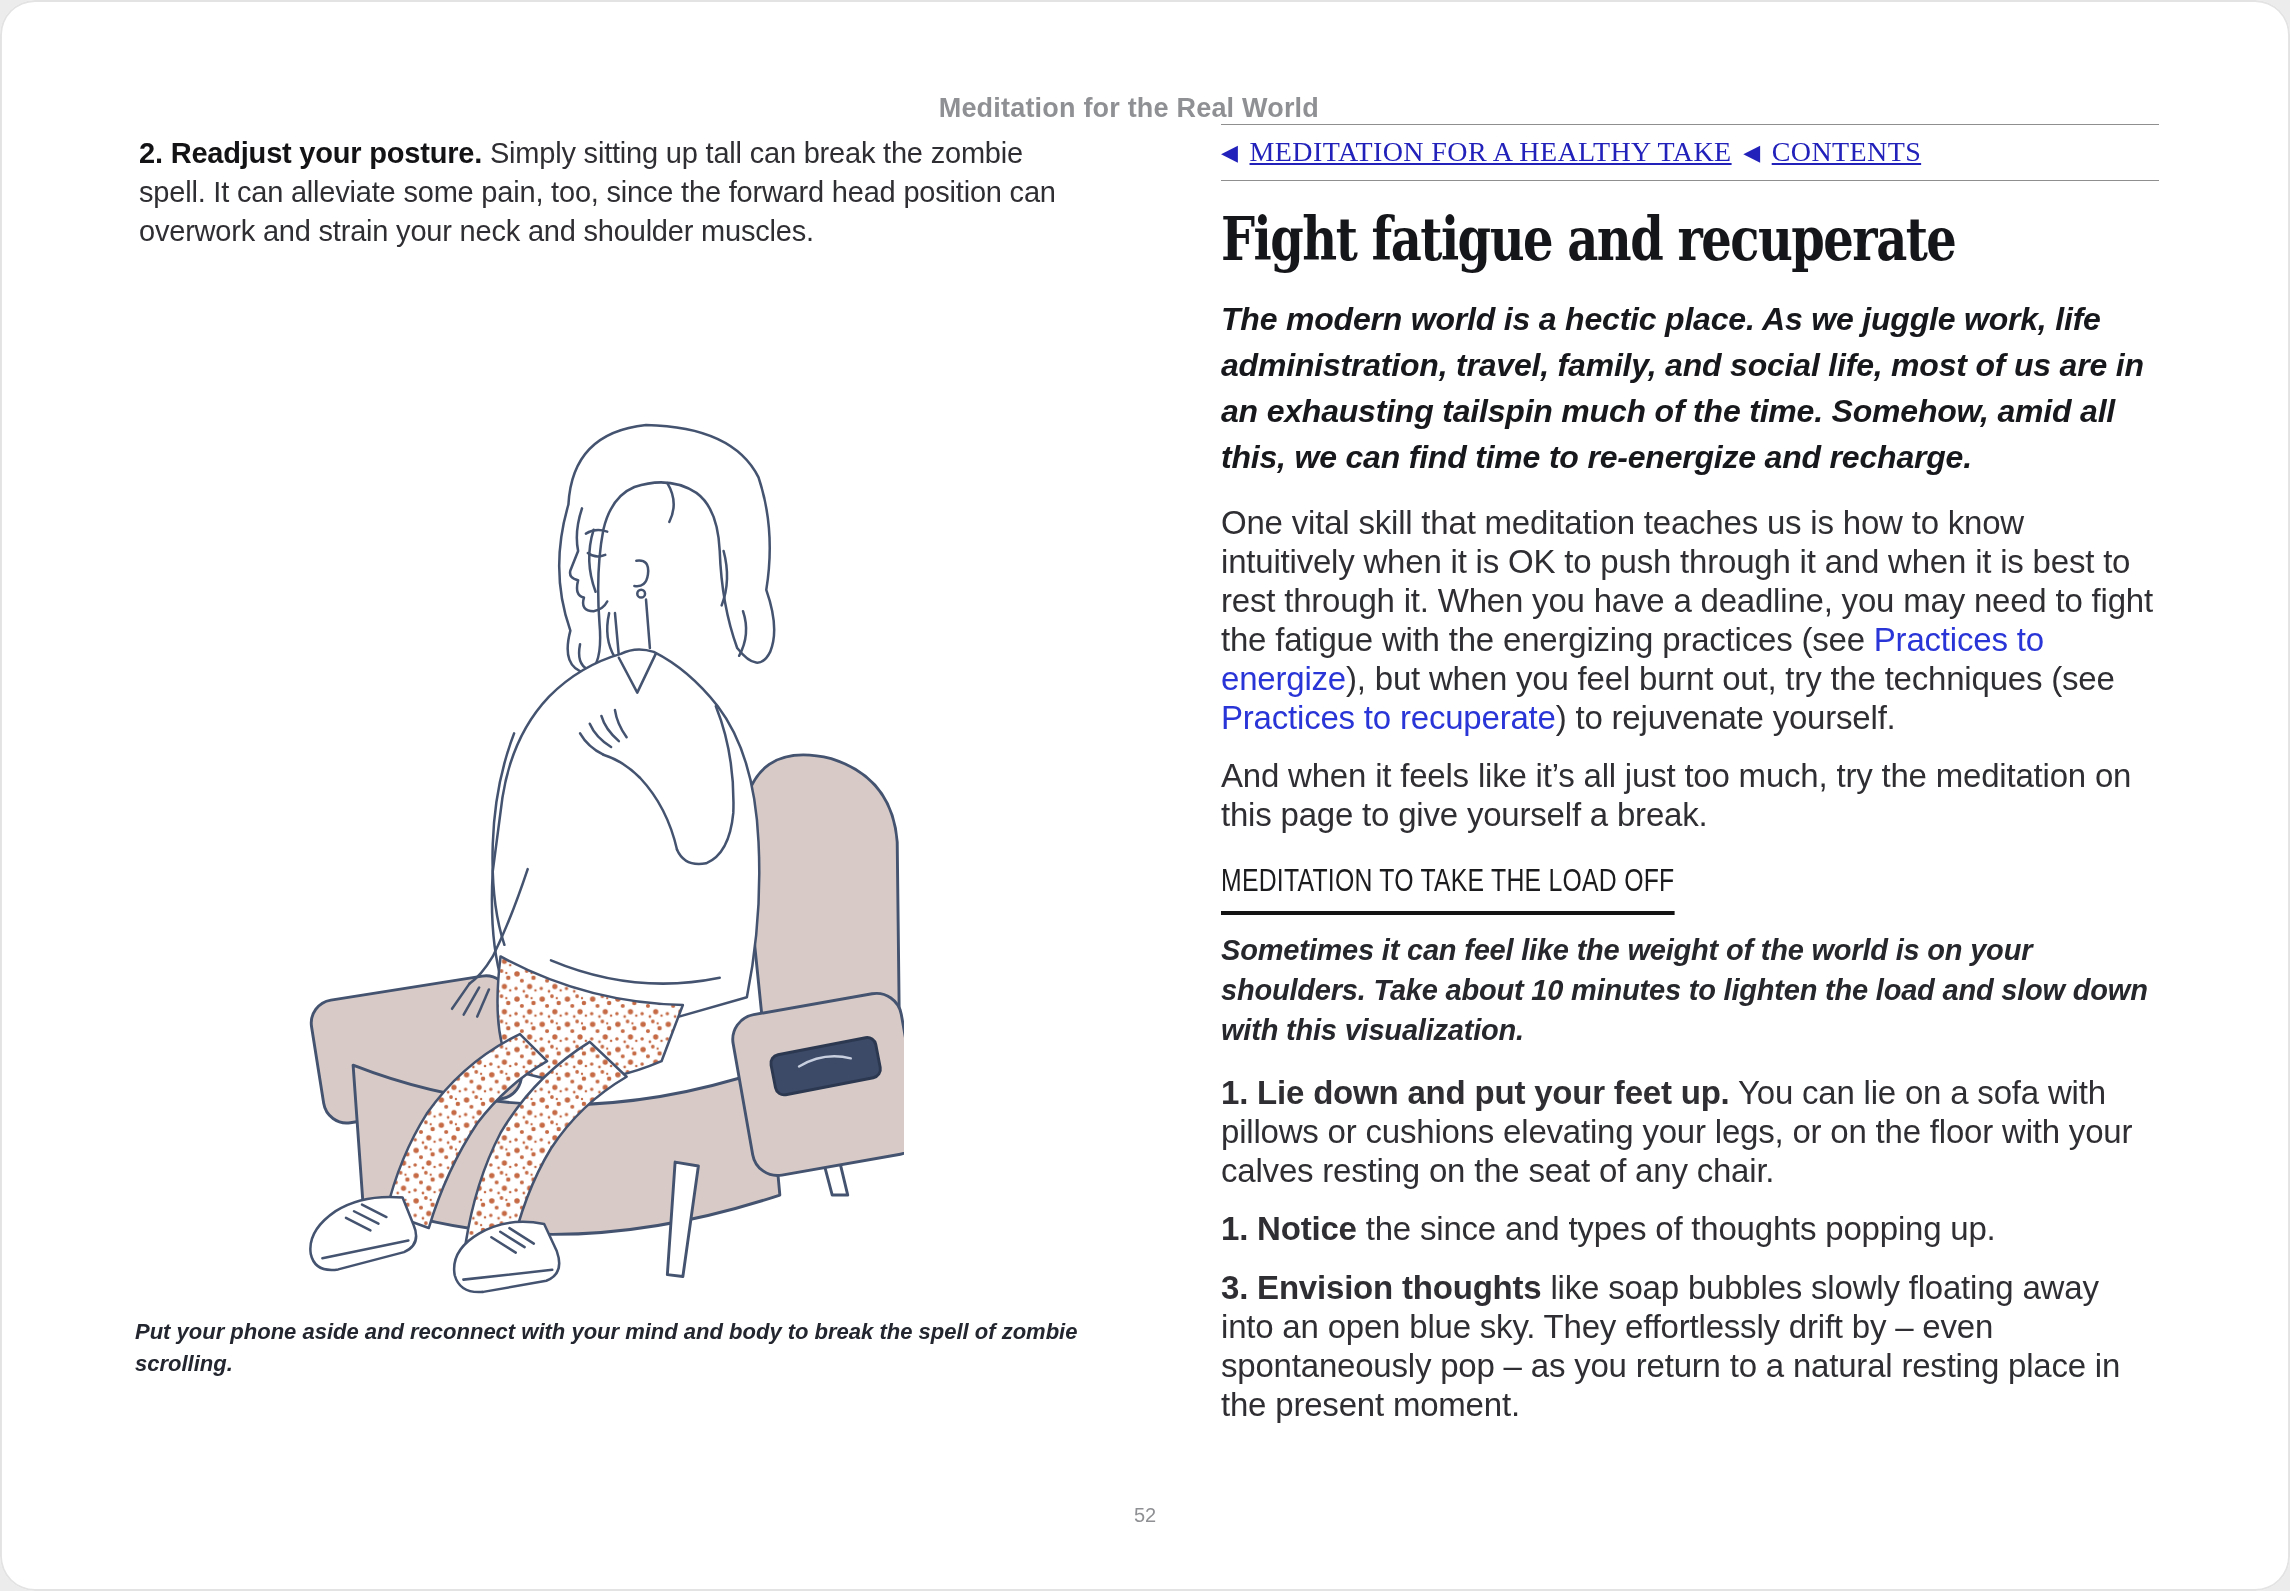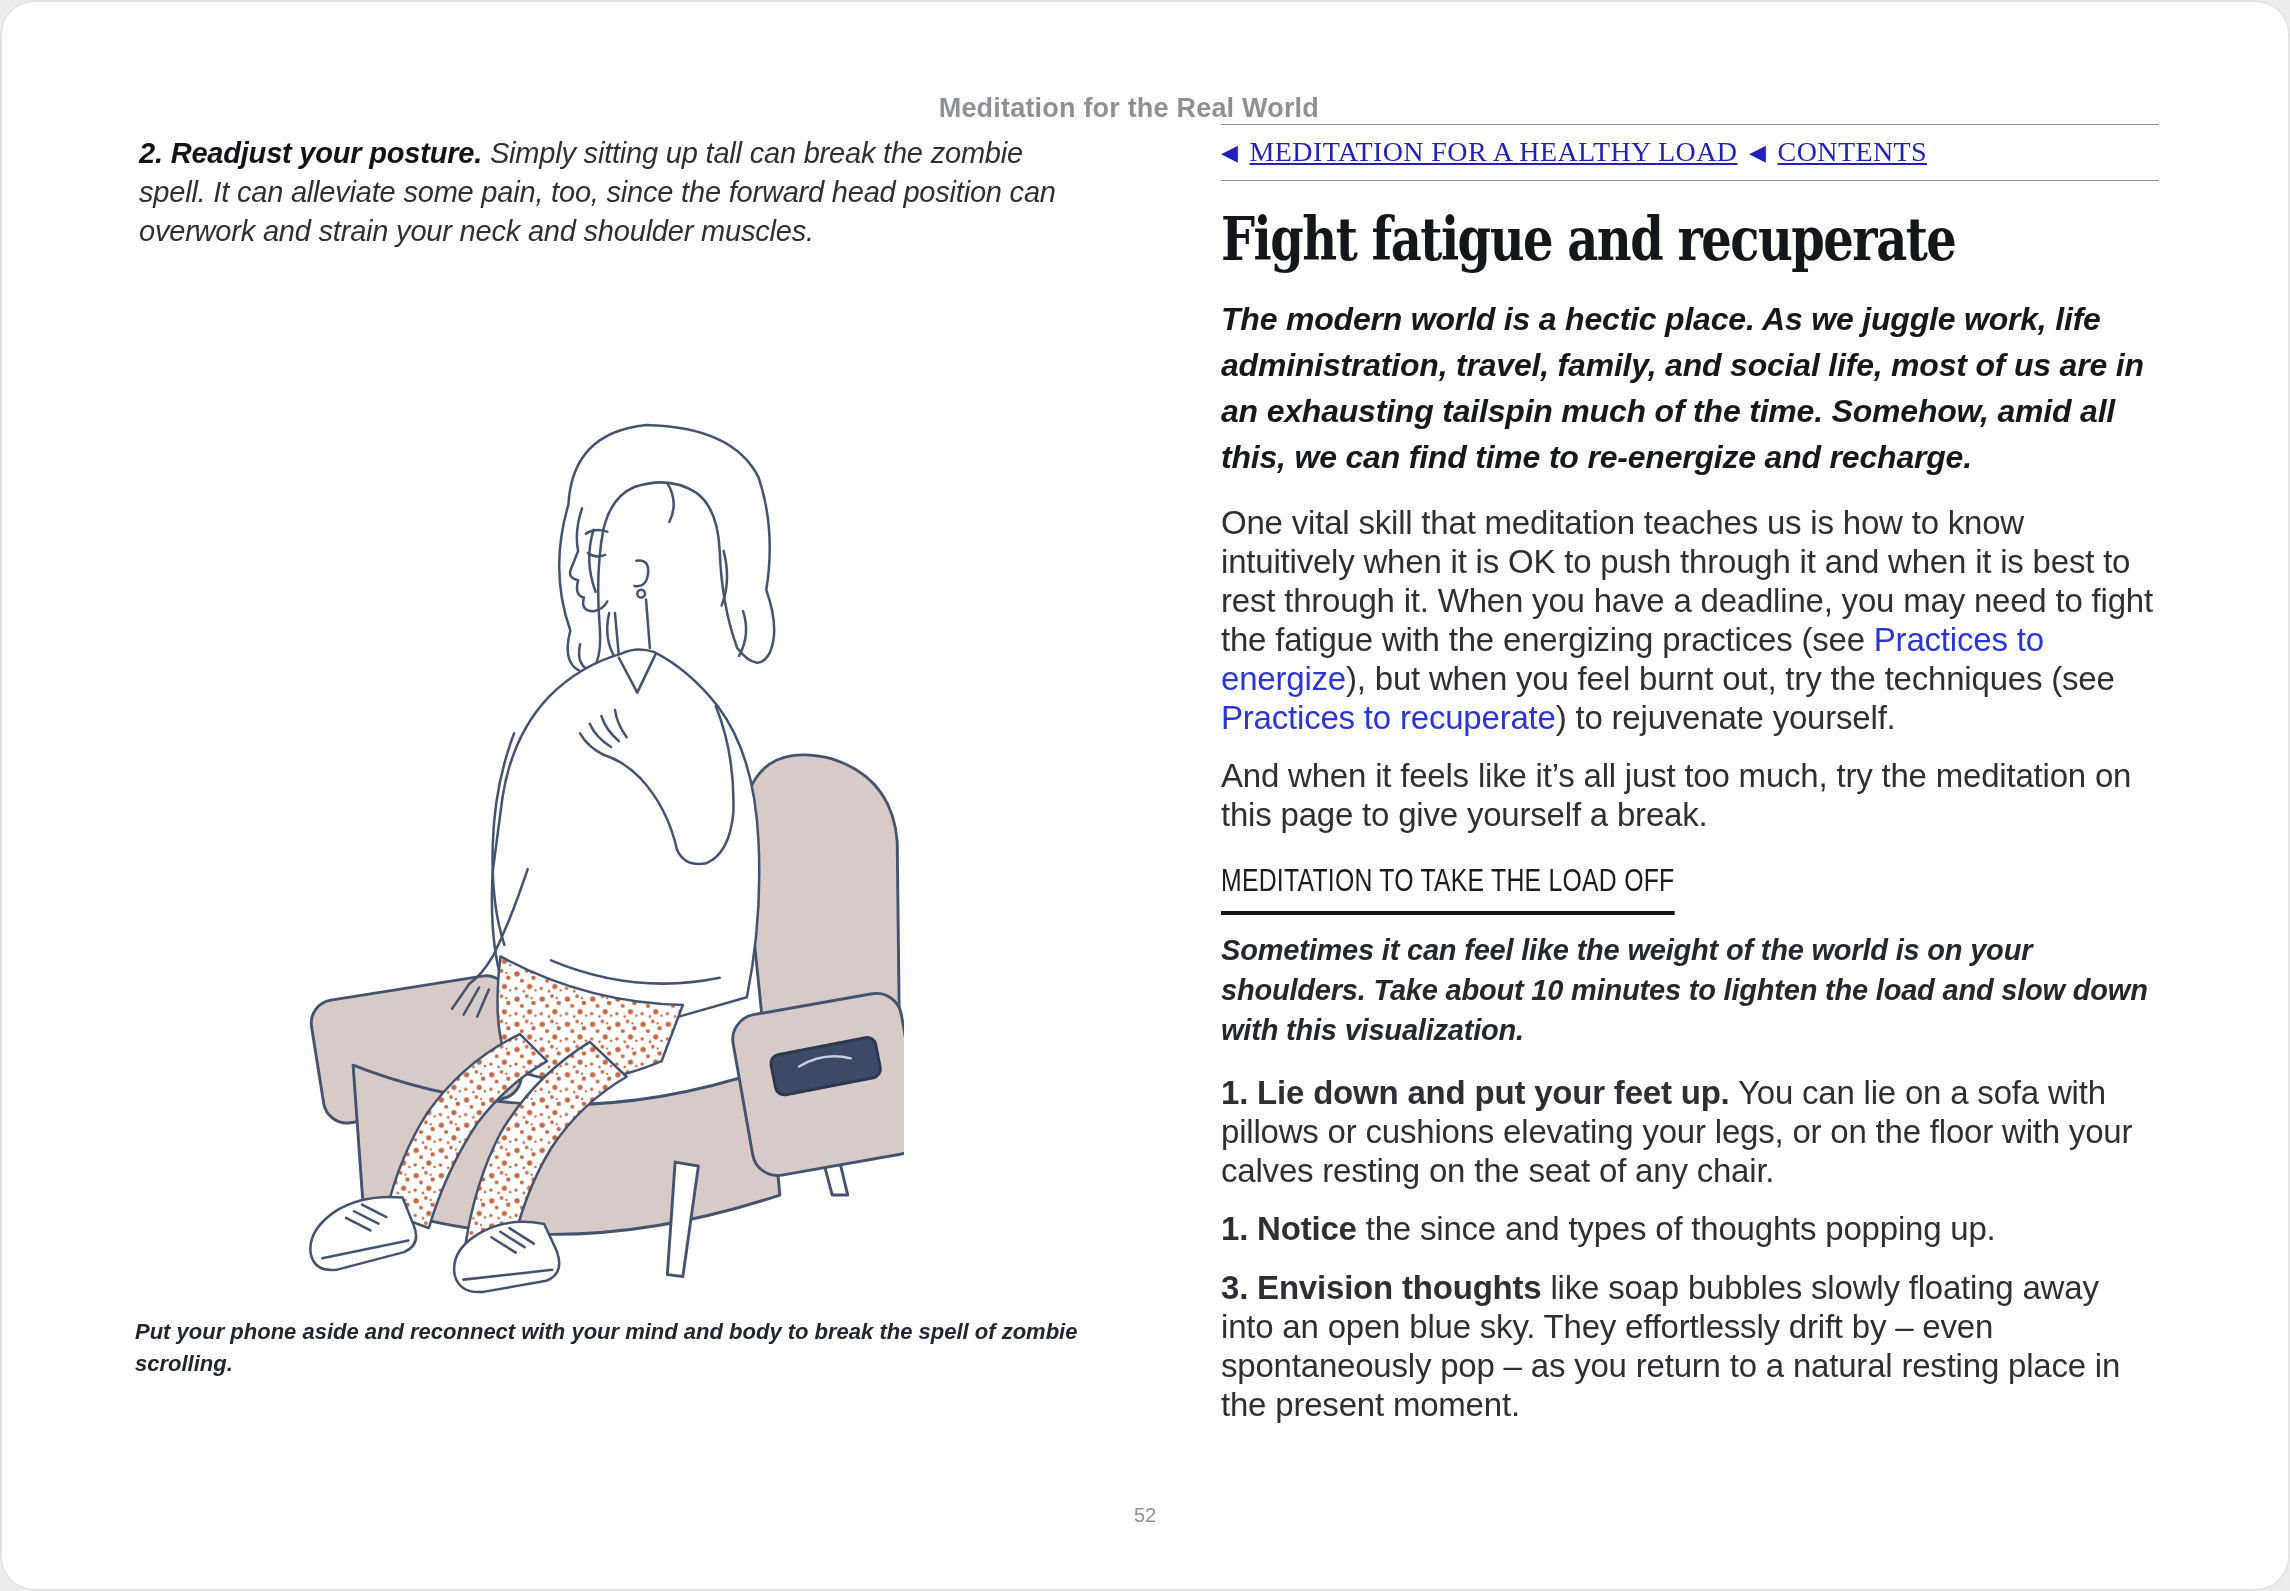--- a/index.html
+++ b/index.html
@@ -3,21 +3,21 @@
 <meta charset="utf-8">
 <style>
   html,body{margin:0;padding:0;background:#ececec;}
   .page{position:absolute;top:0;left:0;width:2290px;height:1591px;background:#ffffff;
         border-radius:35px;overflow:hidden;font-family:"Liberation Sans",sans-serif;
         box-shadow:0 0 0 1.9px #e3e3e3 inset;}
   .running-header{position:absolute;top:93px;left:873px;width:446px;text-align:right;
         font-size:27px;font-weight:bold;color:#8f9093;letter-spacing:0.2px;}
   
   .col-left{position:absolute;left:139px;top:134px;width:936px;}
-  p.step{font-size:29px;line-height:39px;margin:0 0 13.6px;color:#2f2f33;letter-spacing:-0.2px;font-style:italic;}
+  p.step{font-size:29px;line-height:39px;margin:0 0 13.6px;color:#2f2f33;letter-spacing:-0.2px;}
   p.step b{color:#131316;}
   figure.illus{position:absolute;left:260px;top:413px;width:644px;height:891px;margin:0;}
   .caption{position:absolute;left:135px;top:1316px;width:970px;font-size:22px;line-height:32px;
         font-weight:bold;font-style:italic;color:#23262f;}
   
   .col-right{position:absolute;left:1221px;top:124px;width:938px;}
   .nav-bar{border-top:1.9px solid #8f8f8f;border-bottom:1.9px solid #8f8f8f;padding:10.7px 0 12.6px;
         font-family:"Liberation Serif",serif;font-size:28px;color:#2222bb;
         display:flex;align-items:center;gap:11.6px;}
   .nav-bar .tri{font-size:22px;line-height:1;transform:translateY(1px);}
@@ -135,21 +135,21 @@
         </g>
       </g>
     </svg>
   </figure>
 
   <div class="caption">Put your phone aside and reconnect with your mind and body to break the spell of zombie scrolling.</div>
 
   <div class="col-right">
     <div class="nav-bar">
         <span class="tri">◀</span>
-        <a class="navlink">MEDITATION FOR A HEALTHY LOAD</a>
+        <a class="navlink">MEDITATION FOR A HEALTHY TAKE</a>
         <span class="tri">◀</span>
         <a class="navlink">CONTENTS</a>
       </div>
 
     <h1 class="title">Fight fatigue and recuperate</h1>
 
     <p class="lead">The modern world is a hectic place. As we juggle work, life administration, travel, family, and social life, most of us are in an exhausting tailspin much of the time. Somehow, amid all this, we can find time to re-energize and recharge.</p>
 
     <p class="body-p"><span>One vital skill that meditation teaches us is how to know intuitively when it is OK to push through it and when it is best to rest through it. When you have a deadline, you may need to fight the fatigue with the energizing practices (see </span><a class="inline-link">Practices to energize</a><span>), but when you feel burnt out, try the techniques (see </span><a class="inline-link">Practices to recuperate</a><span>) to rejuvenate yourself.</span></p>
 

